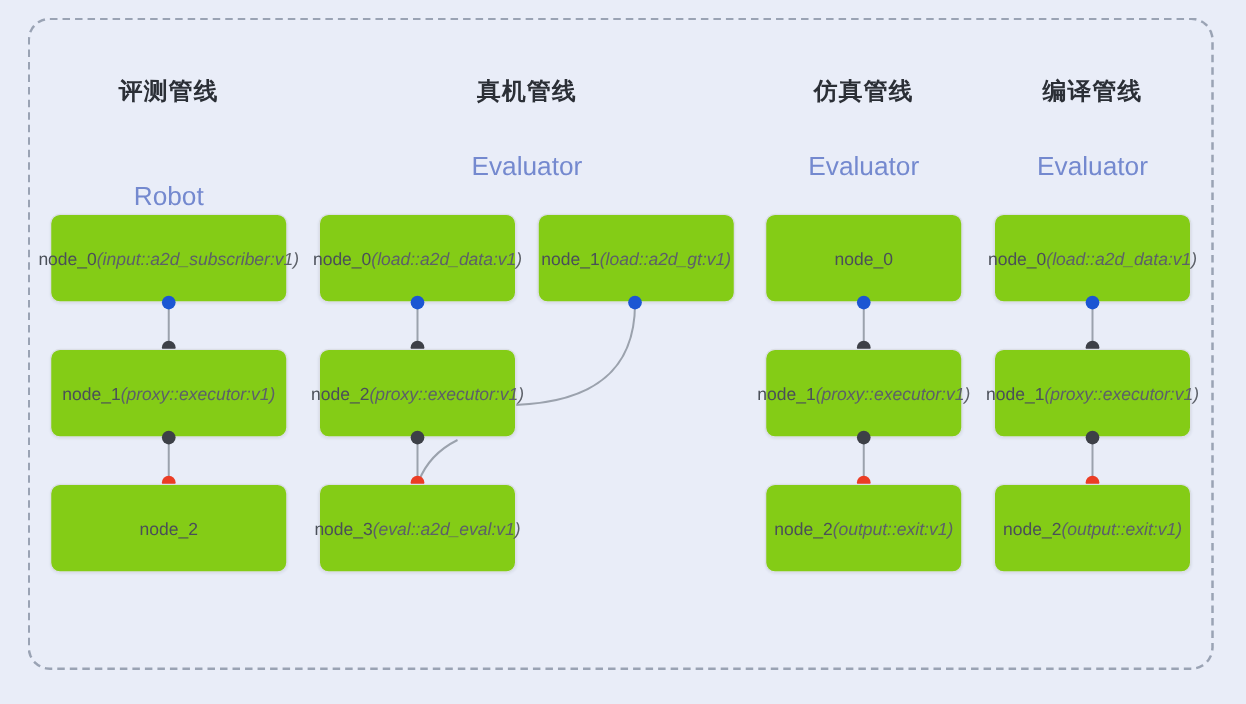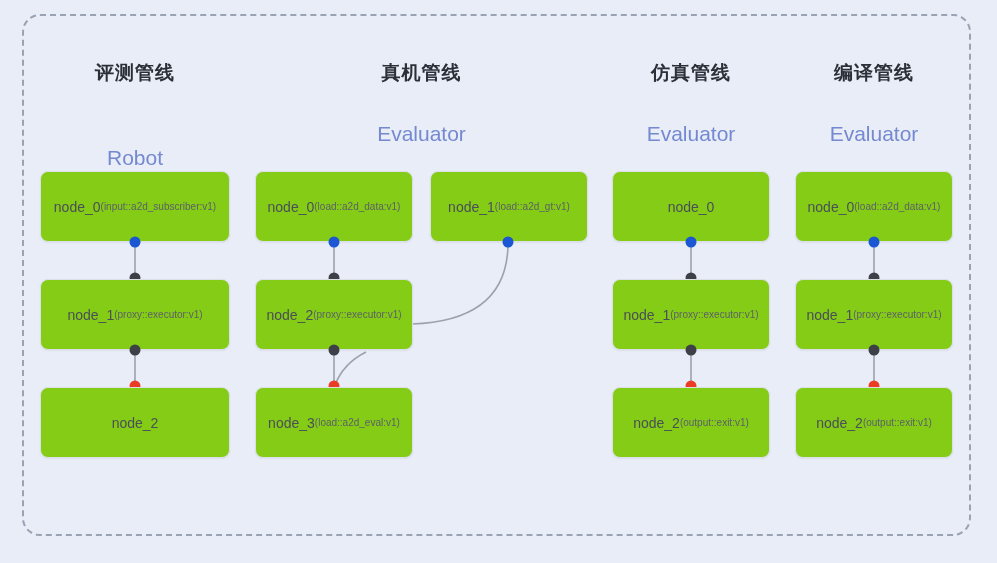--- a/index.html
+++ b/index.html
@@ -50,24 +50,25 @@
     align-items:center;
     justify-content:center;
     box-shadow:0 1px 2px rgba(40,50,80,.07);
   }
   .node .n-title{
     font-size:14px;
     color:#4a4f58;
     line-height:20px;
   }
   .node .n-sub{
-    font-size:10px;
+    font-size:14px;
     color:#5c6068;
     line-height:22px;
     white-space:nowrap;
+    font-style:italic;
   }
   .port{
     position:absolute;
     width:11px;height:11px;
     border-radius:50%;
     transform:translate(-50%,-50%);
   }
   .port.in{background:#1b56d3;}
   .port.mid{background:#3d4047;}
   .port.out{background:#eb3d25;}
@@ -149,21 +150,21 @@
   <div class="port mid" style="left:334px;top:278px;"></div>
   <div class="node" style="left:255px;top:279px;width:158px;height:71px;">
     <div class="n-title">node_2</div>
     <div class="n-sub">(proxy::executor:v1)</div>
   </div>
   <div class="port mid" style="left:334px;top:350px;"></div>
 
   <div class="port out" style="left:334px;top:386px;"></div>
   <div class="node" style="left:255px;top:387px;width:158px;height:71px;">
     <div class="n-title">node_3</div>
-    <div class="n-sub">(load::a2d_eval:v1)</div>
+    <div class="n-sub">(eval::a2d_eval:v1)</div>
   </div>
 
   <div class="col-head" style="left:612px;top:60px;width:158px;">
     <div class="col-cn">仿真管线</div>
   </div>
   <div class="col-head" style="left:612px;top:122px;width:158px;">
     <div class="col-en">Evaluator</div>
   </div>
 
   <div class="node" style="left:612px;top:171px;width:158px;height:71px;">

